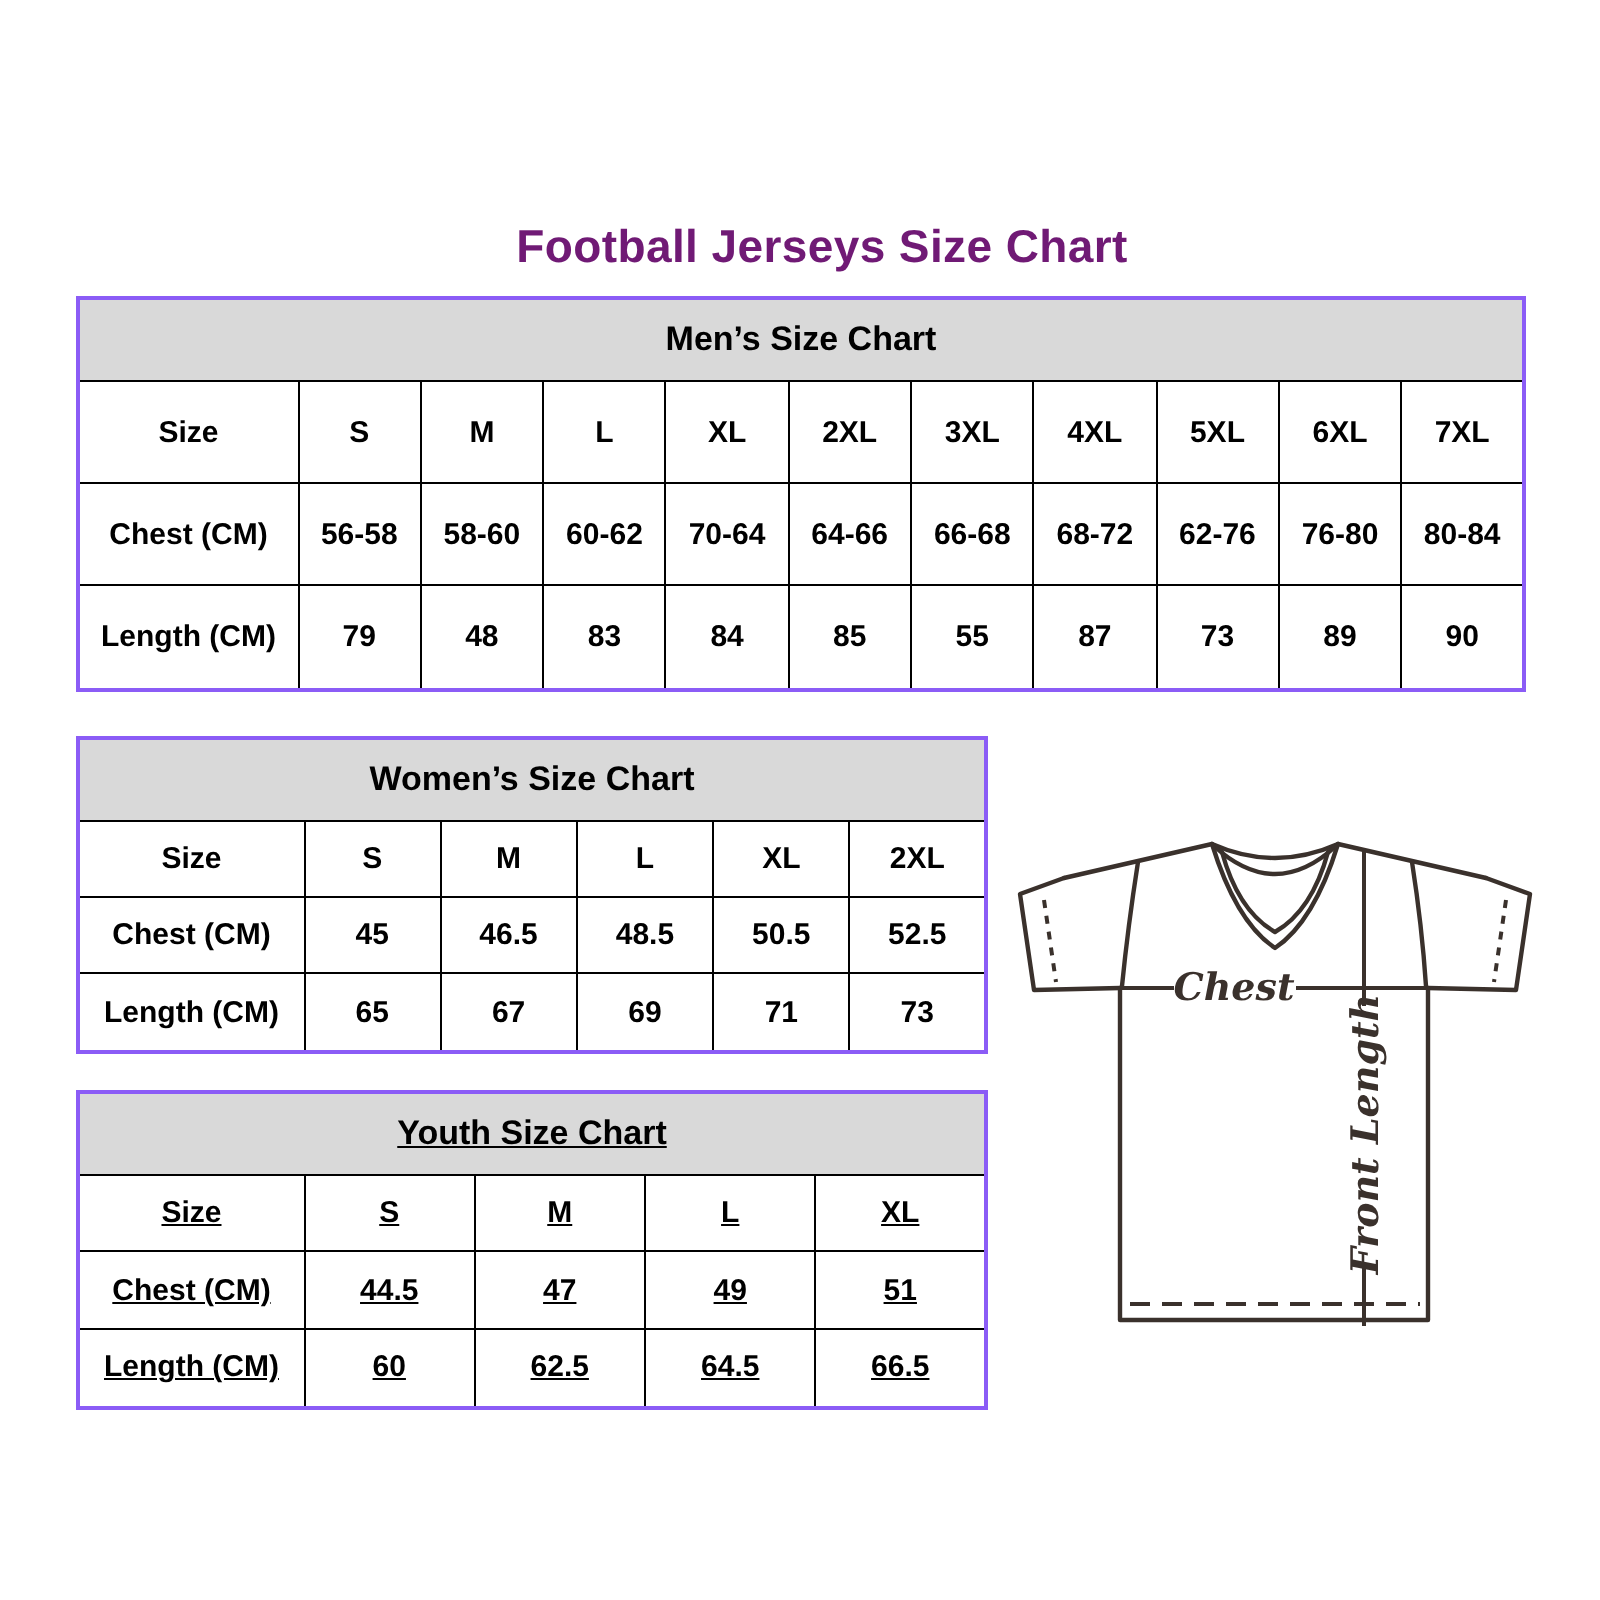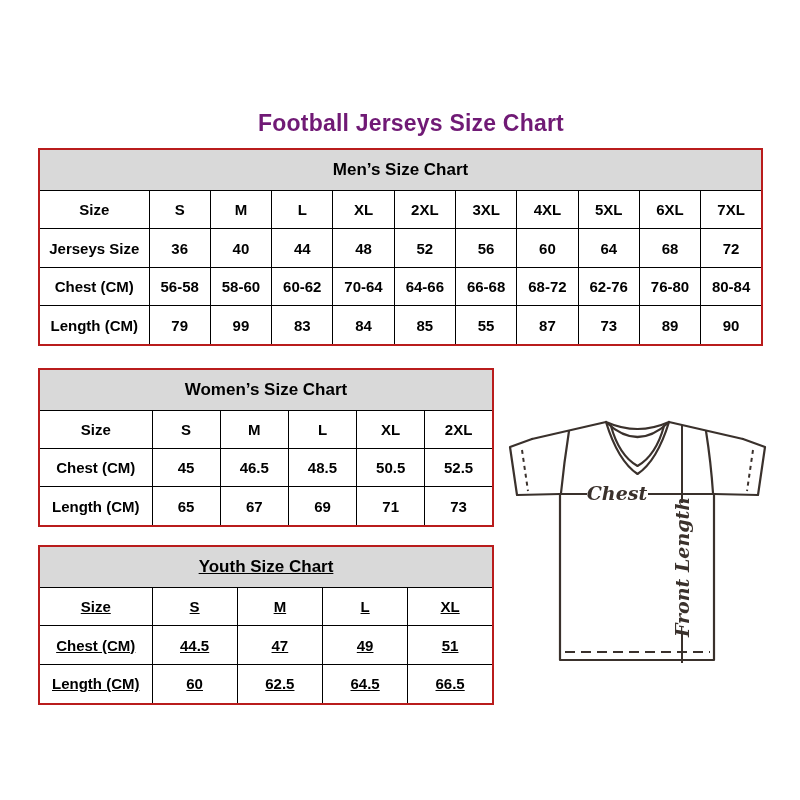--- a/index.html
+++ b/index.html
@@ -21,21 +21,21 @@
     letter-spacing:0.2px;
   }
   .tbl{position:absolute;}
   .tbl.men{left:38px;top:148px;width:725px;height:198px;}
   .tbl.women{left:38px;top:368px;width:456px;height:159px;}
   .tbl.youth{left:38px;top:545px;width:456px;height:160px;text-decoration:underline;}
   table.size-table{
     border-collapse:collapse;
     width:100%;height:100%;
     table-layout:fixed;
-    border:2px solid #b91c1c;
+    border:2px solid #8b5cf6;
     padding-left:27px;
   }
   table.size-table td{
     border:1px solid #000000;
     text-align:center;
     vertical-align:middle;
     font-weight:bold;
     font-size:15px;
     color:#000000;
     padding:0;
@@ -93,49 +93,36 @@
             <td>L</td>
             <td>XL</td>
             <td>2XL</td>
             <td>3XL</td>
             <td>4XL</td>
             <td>5XL</td>
             <td>6XL</td>
             <td>7XL</td>
           </tr>
           <tr>
-            <td>Jerseys Size</td>
-            <td>36</td>
-            <td>40</td>
-            <td>44</td>
-            <td>48</td>
-            <td>52</td>
-            <td>56</td>
-            <td>60</td>
-            <td>64</td>
-            <td>68</td>
-            <td>72</td>
-          </tr>
-          <tr>
             <td>Chest (CM)</td>
             <td>56-58</td>
             <td>58-60</td>
             <td>60-62</td>
             <td>70-64</td>
             <td>64-66</td>
             <td>66-68</td>
             <td>68-72</td>
             <td>62-76</td>
             <td>76-80</td>
             <td>80-84</td>
           </tr>
           <tr>
             <td>Length (CM)</td>
             <td>79</td>
-            <td>99</td>
+            <td>48</td>
             <td>83</td>
             <td>84</td>
             <td>85</td>
             <td>55</td>
             <td>87</td>
             <td>73</td>
             <td>89</td>
             <td>90</td>
           </tr>
         </tbody>

